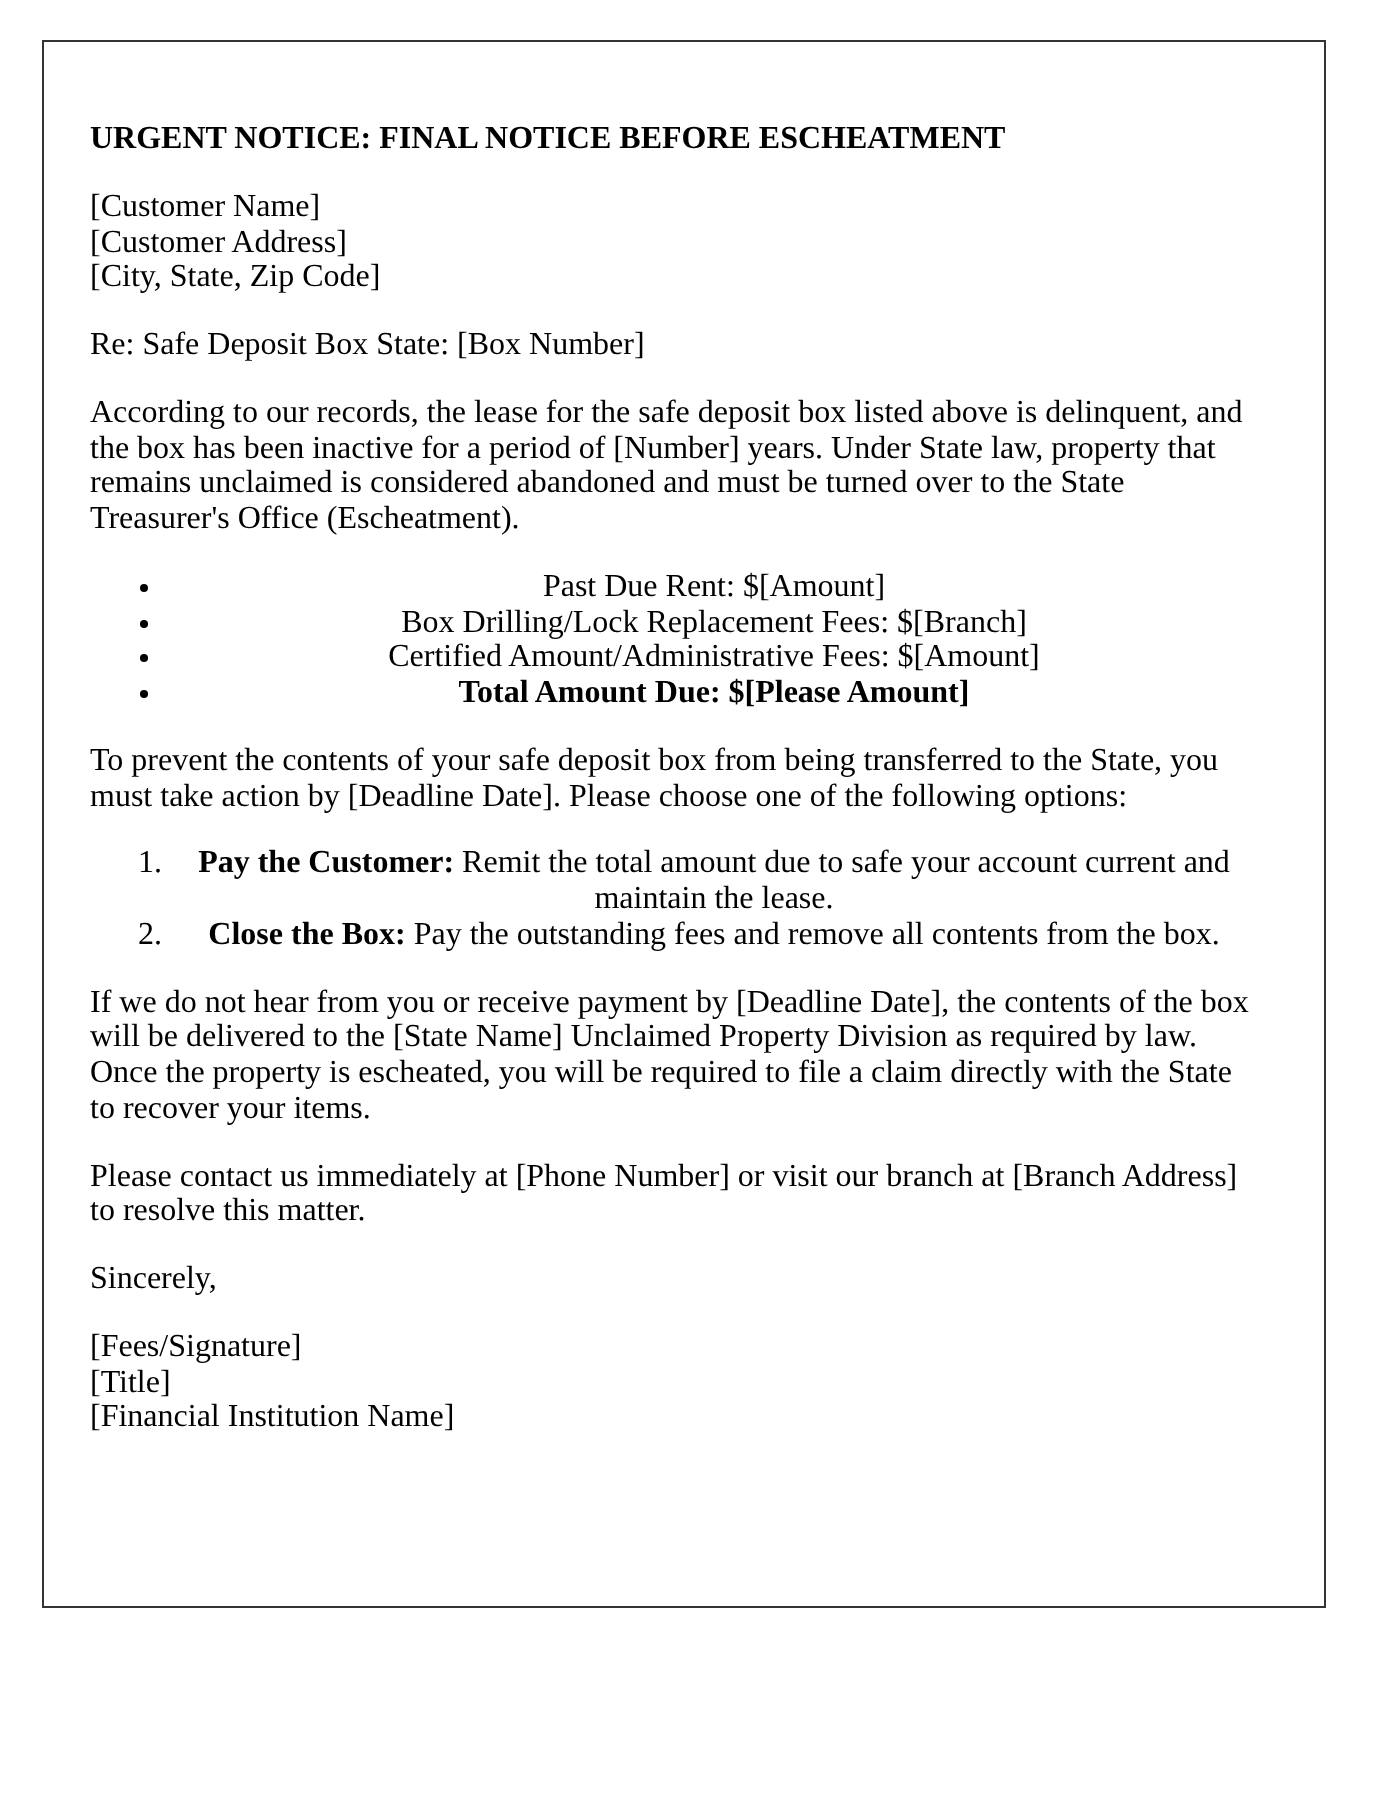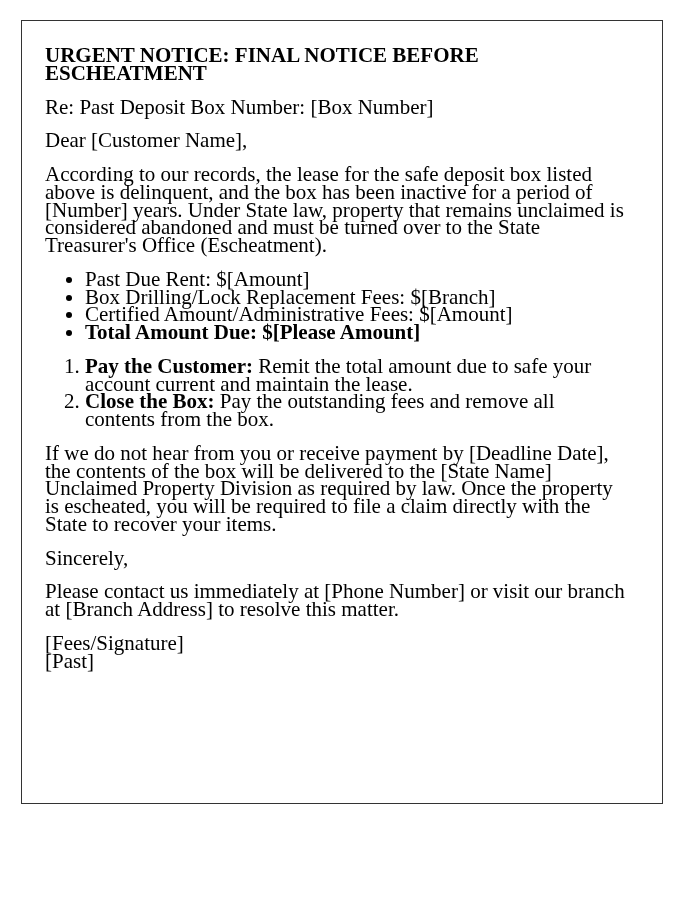--- a/index.html
+++ b/index.html
@@ -10,67 +10,73 @@
     height: 900px;
   }
   .letter {
     position: absolute;
     left: 21px;
     top: 20px;
     width: 642px;
     height: 784px;
     box-sizing: border-box;
     border: 1px solid #333333;
-    padding: 10px 33px 0 23px;
+    padding: 24px 33px 0 23px;
     overflow: hidden;
     background: #ffffff;
     color: #000000;
     font-family: "Liberation Serif", "DejaVu Serif", serif;
-    font-size: 21px;
+    font-size: 16px;
     line-height: 17.75px;
   }
   .letter p { margin: 16px 0; }
-  .letter ul, .letter ol { margin: 16px 0; padding-left: 40px; }
+  .letter ul, .letter ol { margin: 16px 0; padding-left: 40px; text-align: center; }
   .letter li { margin: 0; }
   .bold { font-weight: bold; }
   .ln { display: block; }
 </style>
 </head>
 <body>
 
 <div class="letter">
 
   <p class="bold">URGENT NOTICE: FINAL NOTICE BEFORE ESCHEATMENT</p>
 
 
+  <p>
+    <span class="ln">[Customer Name]</span>
+    <span class="ln">[Customer Address]</span>
+    <span class="ln">[City, State, Zip Code]</span>
+  </p>
 
-  <p>Re: Past Deposit Box Number: [Box Number]</p>
+  <p>Re: Safe Deposit Box State: [Box Number]</p>
 
-  <p>Dear [Customer Name],</p>
 
   <p>According to our records, the lease for the safe deposit box listed above is delinquent, and the box has been inactive for a period of [Number] years. Under State law, property that remains unclaimed is considered abandoned and must be turned over to the State Treasurer's Office (Escheatment).</p>
 
 
   <ul>
     <li>Past Due Rent: $[Amount]</li>
     <li>Box Drilling/Lock Replacement Fees: $[Branch]</li>
     <li>Certified Amount/Administrative Fees: $[Amount]</li>
     <li class="bold">Total Amount Due: $[Please Amount]</li>
   </ul>
 
+  <p>To prevent the contents of your safe deposit box from being transferred to the State, you must take action by [Deadline Date]. Please choose one of the following options:</p>
 
   <ol>
     <li><strong>Pay the Customer:</strong><span> Remit the total amount due to safe your account current and maintain the lease.</span></li>
     <li><strong>Close the Box:</strong><span> Pay the outstanding fees and remove all contents from the box.</span></li>
   </ol>
 
   <p>If we do not hear from you or receive payment by [Deadline Date], the contents of the box will be delivered to the [State Name] Unclaimed Property Division as required by law. Once the property is escheated, you will be required to file a claim directly with the State to recover your items.</p>
 
+  <p>Please contact us immediately at [Phone Number] or visit our branch at [Branch Address] to resolve this matter.</p>
+
   <p>Sincerely,</p>
-
-  <p>Please contact us immediately at [Phone Number] or visit our branch at [Branch Address] to resolve this matter.</p>
 
   <p>
     <span class="ln">[Fees/Signature]</span>
-    <span class="ln">[Past]</span>
+    <span class="ln">[Title]</span>
+    <span class="ln">[Financial Institution Name]</span>
   </p>
 
 </div>
 
 </body></html>

